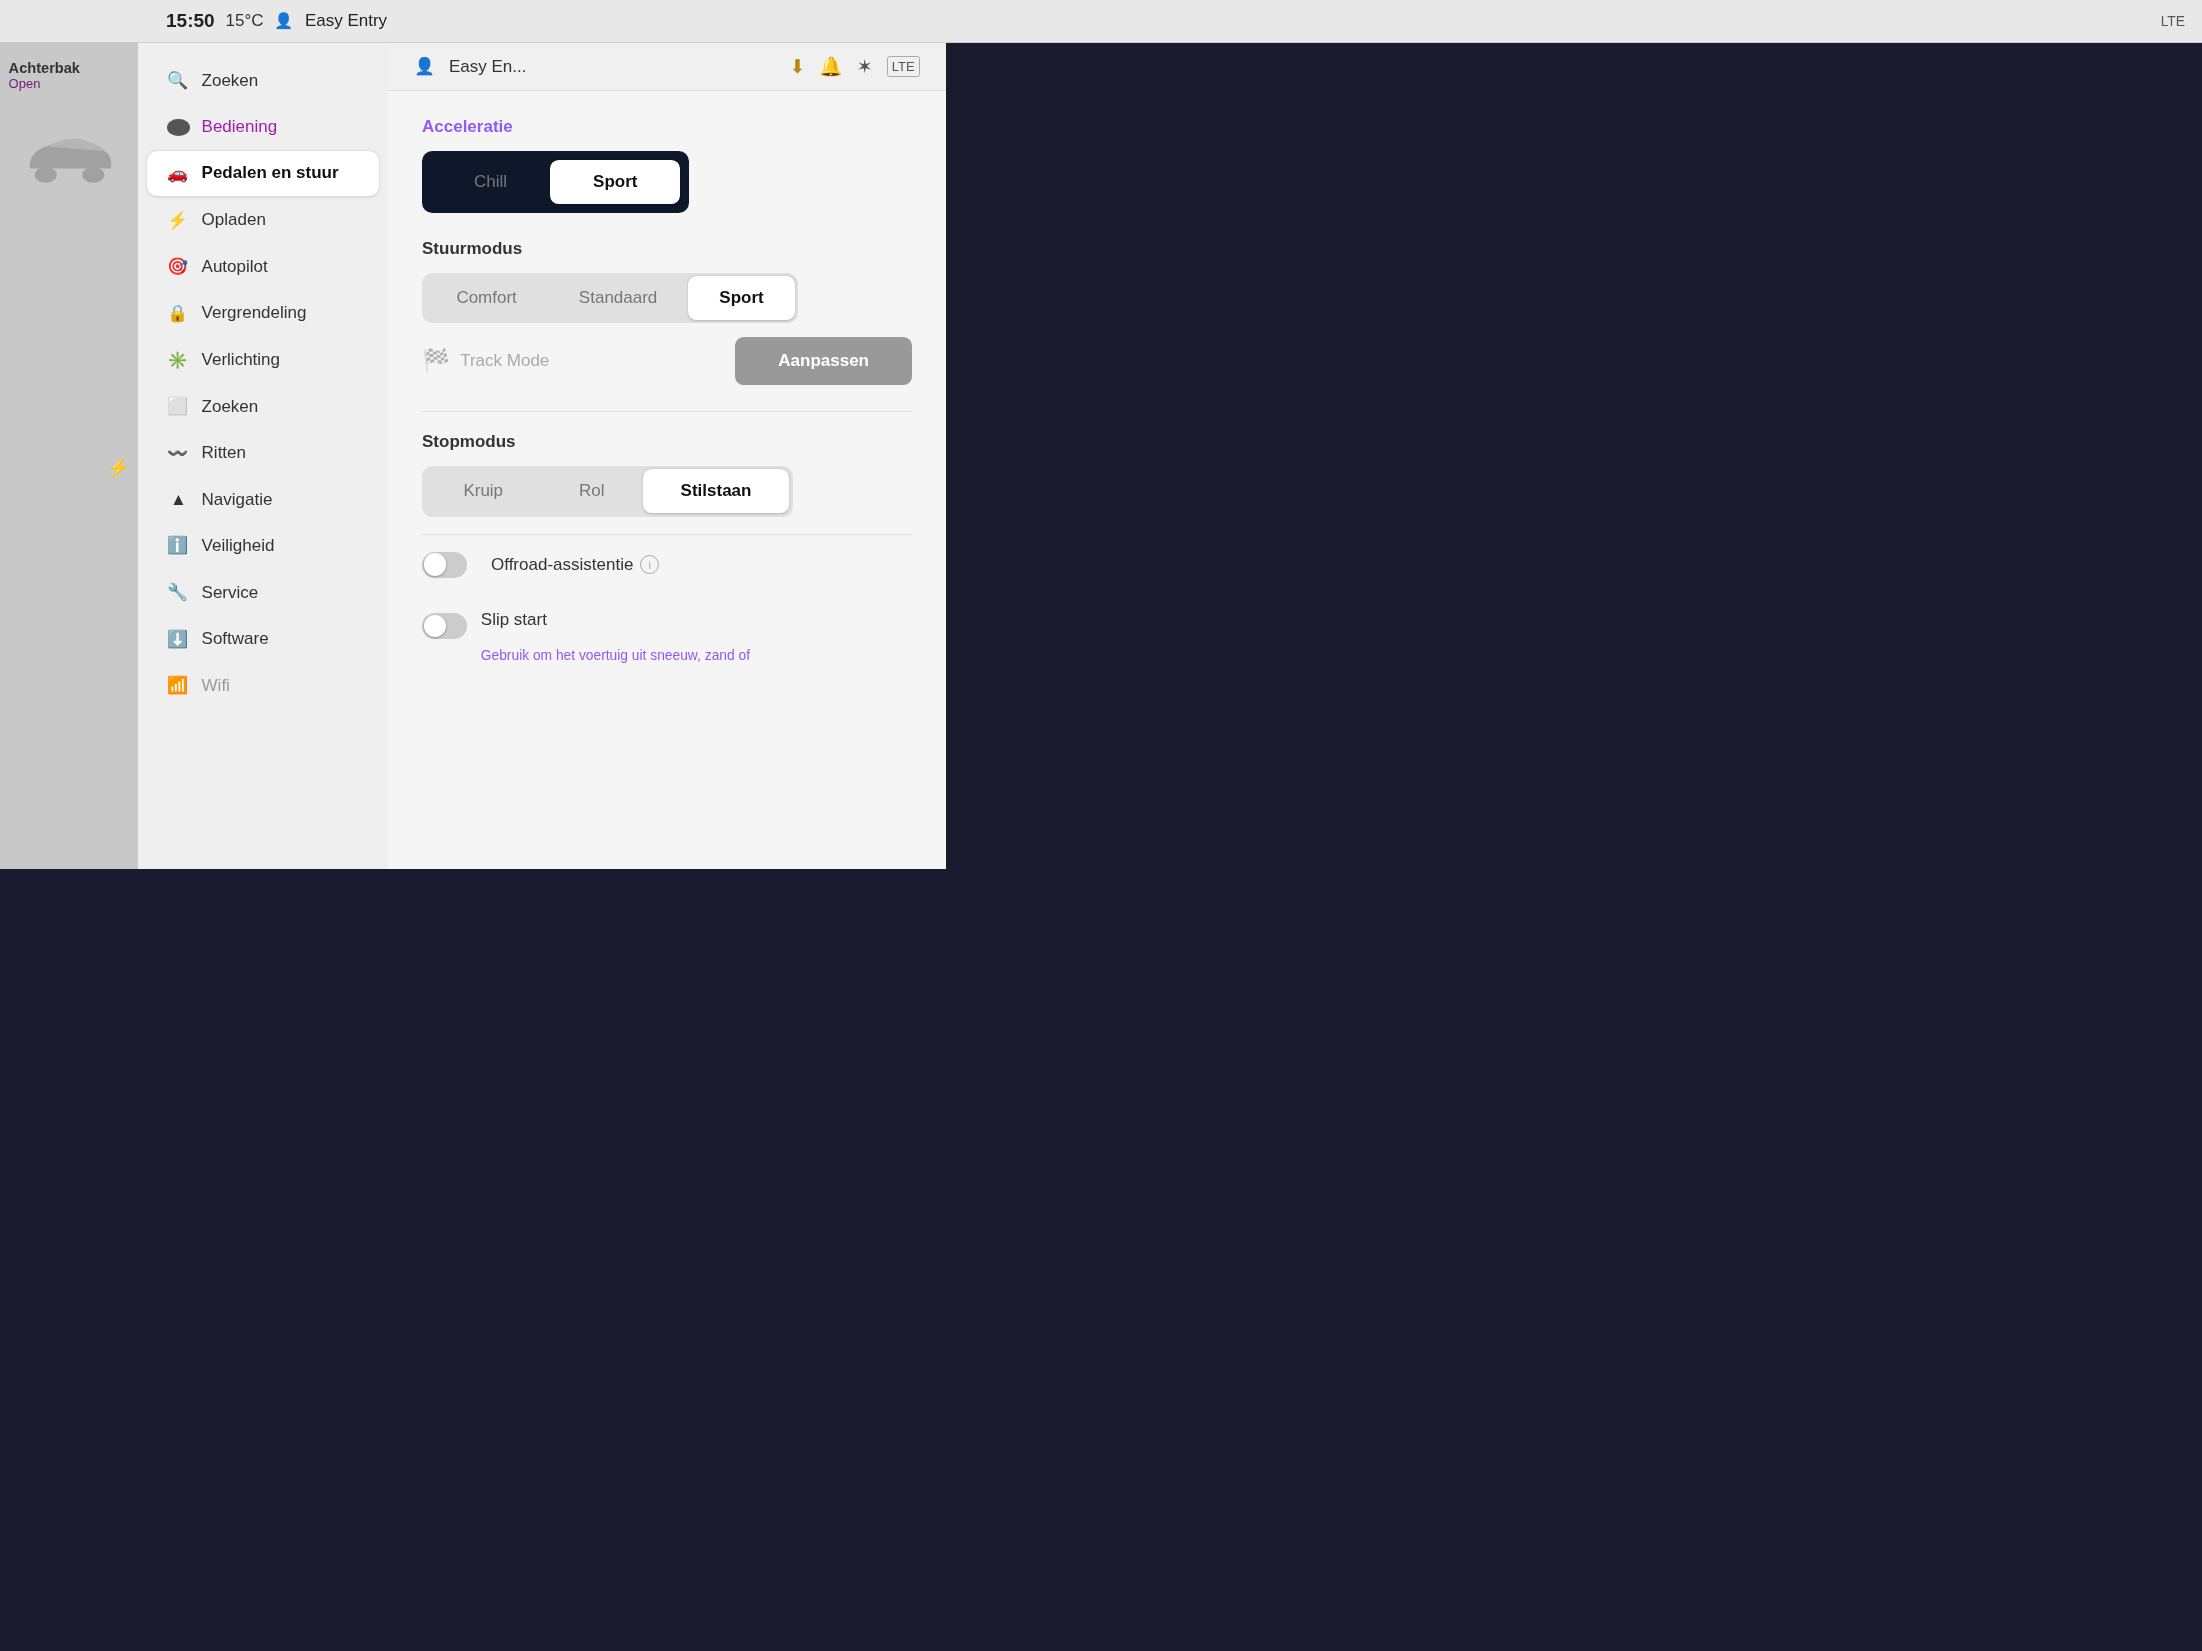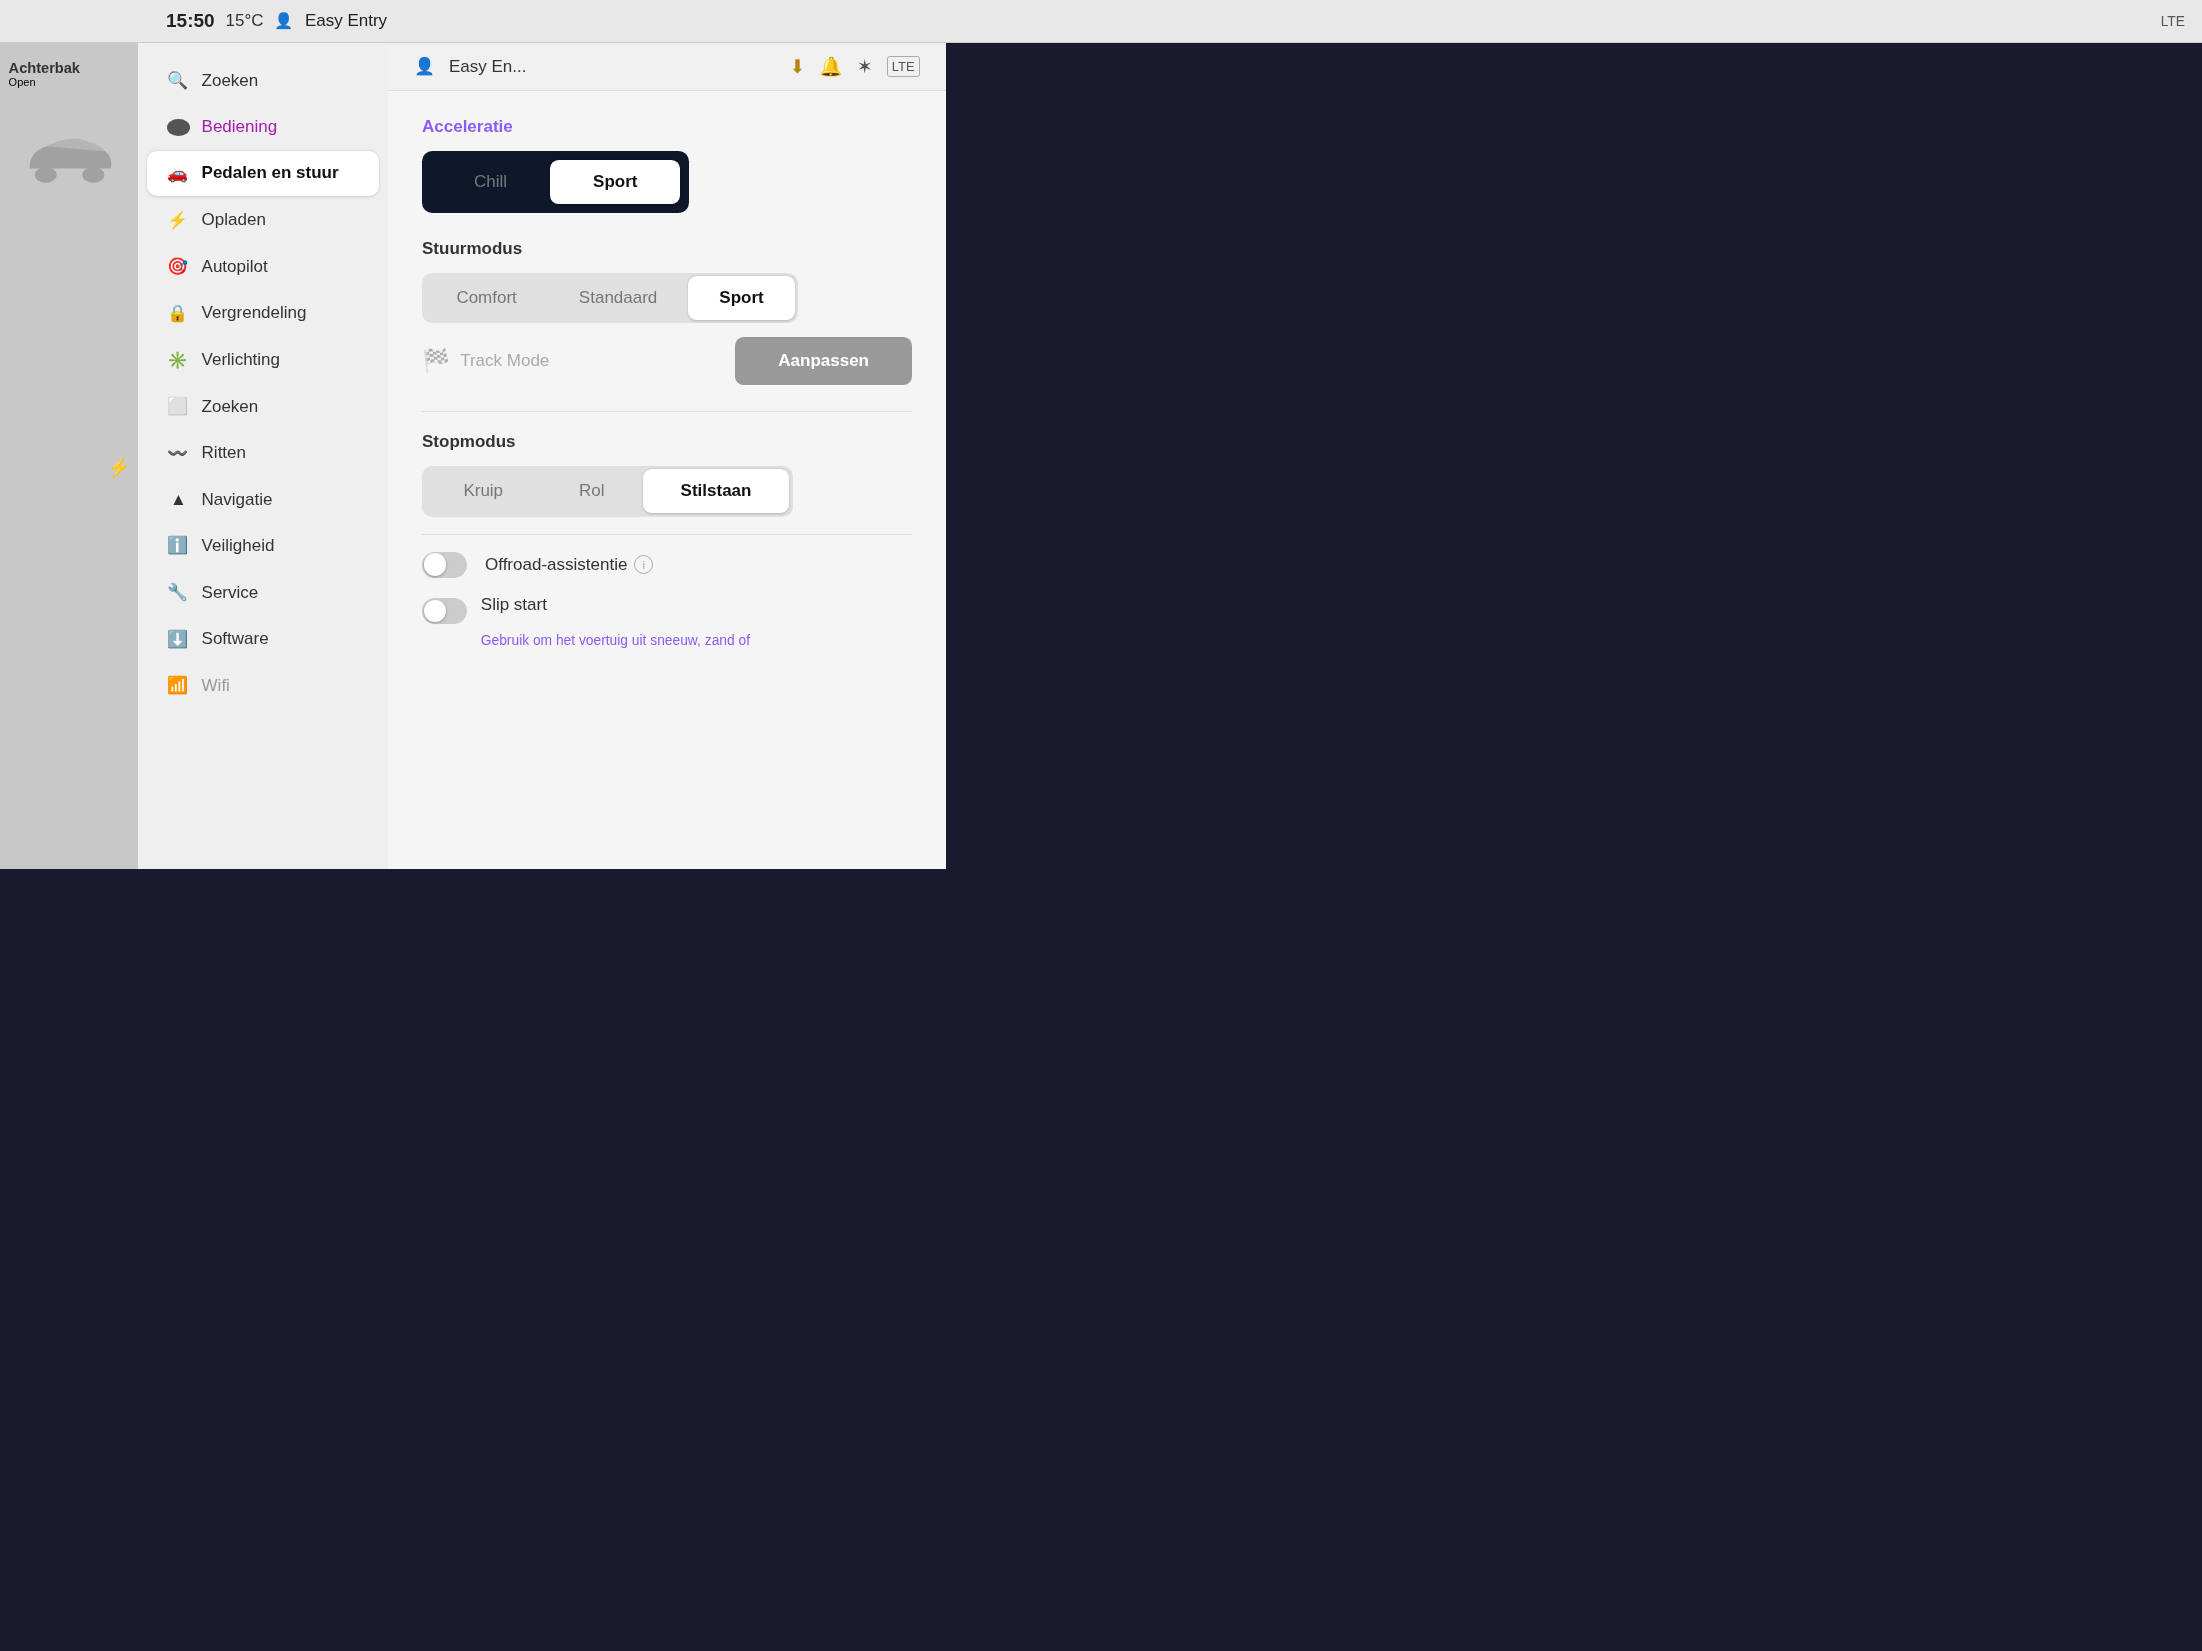--- a/index.html
+++ b/index.html
@@ -21,21 +21,21 @@
   <span style="font-size:19px; font-weight:600; color:#222;">15:50</span>
   <span style="font-size:17px; color:#333;">15°C</span>
   <span style="font-size:15.5px; color:#555;">👤</span>
   <span style="font-size:17px; color:#222;">Easy Entry</span>
   <span style="margin-left:auto; font-size:13.8px; color:#555;">LTE</span>
 </div>
 
 <div style="width:138px; background:#c8c8c8; min-height:826px; margin-top:43px; position:relative; flex-shrink:0; display:flex; flex-direction:column; align-items:center; padding-top:17px;">
   <div style="position:absolute; top:17px; left:8.6px;">
     <div style="font-size:14.6px; font-weight:600; color:#333;">Achterbak</div>
-    <div style="font-size:11px; color:#000000;">Open</div>
+    <div style="font-size:13px; color:#701a75;">Open</div>
   </div>
 
   <svg viewBox="0 0 120 70" style="width:95px; margin-top:69px; opacity:0.6;" fill="#888">
     <ellipse cx="30" cy="58" rx="14" ry="10"></ellipse>
     <ellipse cx="90" cy="58" rx="14" ry="10"></ellipse>
     <path d="M10,50 Q8,30 30,22 L50,15 Q65,10 80,15 L105,28 Q115,35 112,50 Z"></path>
     <path d="M32,22 Q48,12 70,12 L90,18 Q100,22 105,28 L32,22Z" fill="#aaa"></path>
   </svg>
   <span style="position:absolute; right:6.9px; top:50%; font-size:19px; color:#4aaa77;">⚡</span>
 </div>
@@ -176,21 +176,21 @@
             <span>Rol</span>
           </button>
           <button style="padding:8px 38px; border:none; background:#fff; border-radius:8.6px; font-size:17px; color:#111; cursor:pointer; font-weight:700; box-shadow:0 0.9px 2.6px rgba(0,0,0,0.2);">
             <span>Stilstaan</span>
           </button>
         </div>
       </div>
 
       <div style="height:0.9px; background:#ddd; margin:17px 0;"></div>
 
-      <div style="display:flex; align-items:center; gap:18px; margin-bottom:17px;">
+      <div style="display:flex; align-items:center; gap:24px; margin-bottom:32px;">
         <div style="width:45px; height:26px; background:#ccc; border-radius:13px; position:relative; cursor:pointer; flex-shrink:0;">
           <div style="position:absolute; width:22.4px; height:22.4px; background:#fff; border-radius:50%; top:1.7px; left:1.7px; box-shadow:0 0.9px 2.6px rgba(0,0,0,0.3);"></div>
         </div>
         <div style="font-size:17px; color:#333; display:flex; align-items:center; gap:6.9px;">
           <span>Offroad-assistentie</span>
           <span style="width:19px; height:19px; border:1.7px solid #aaa; border-radius:50%; display:inline-flex; align-items:center; justify-content:center; font-size:11.2px; color:#aaa; cursor:pointer;">i</span>
         </div>
       </div>
 
       <div style="display:flex; align-items:flex-start; gap:13.8px;">

